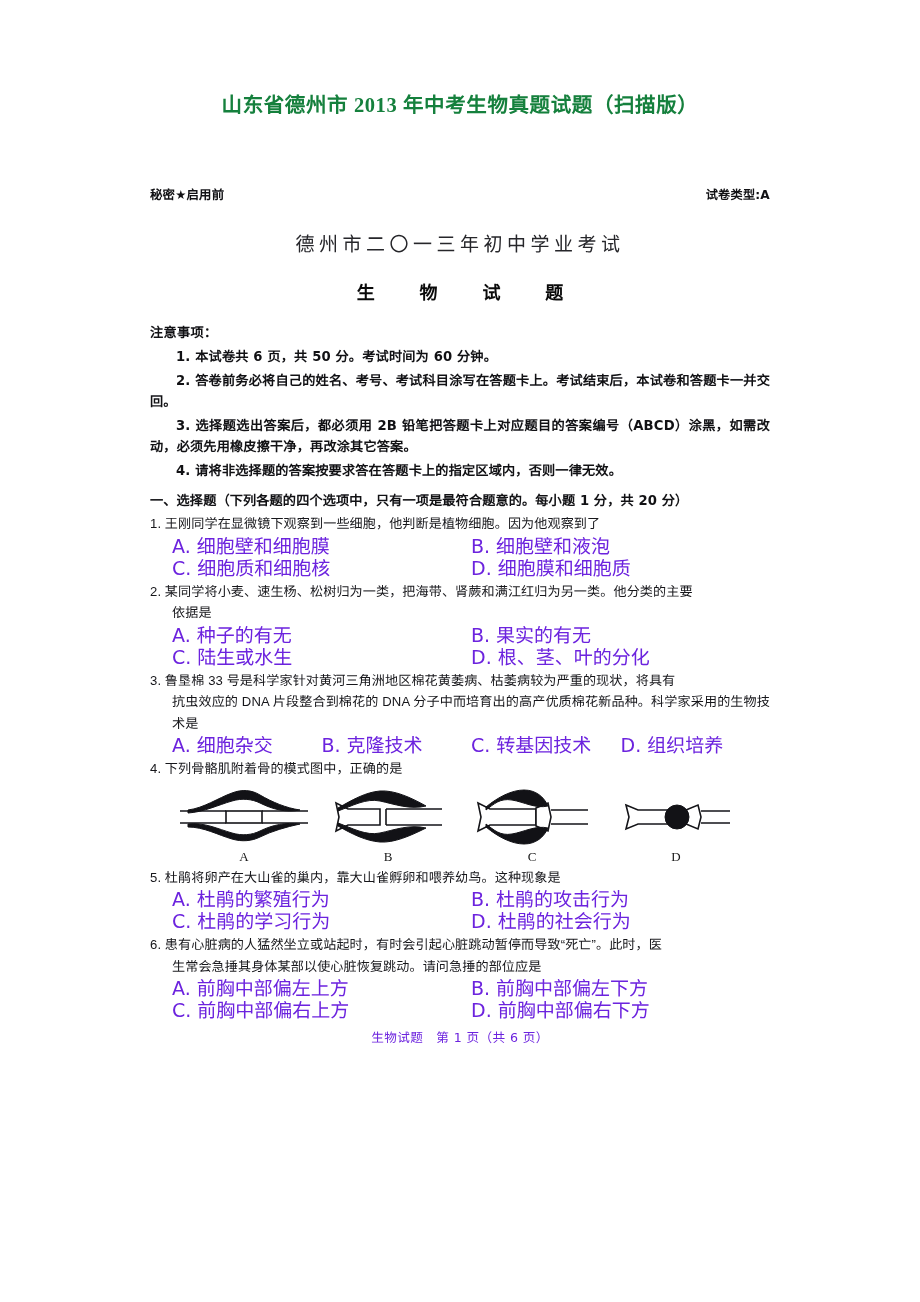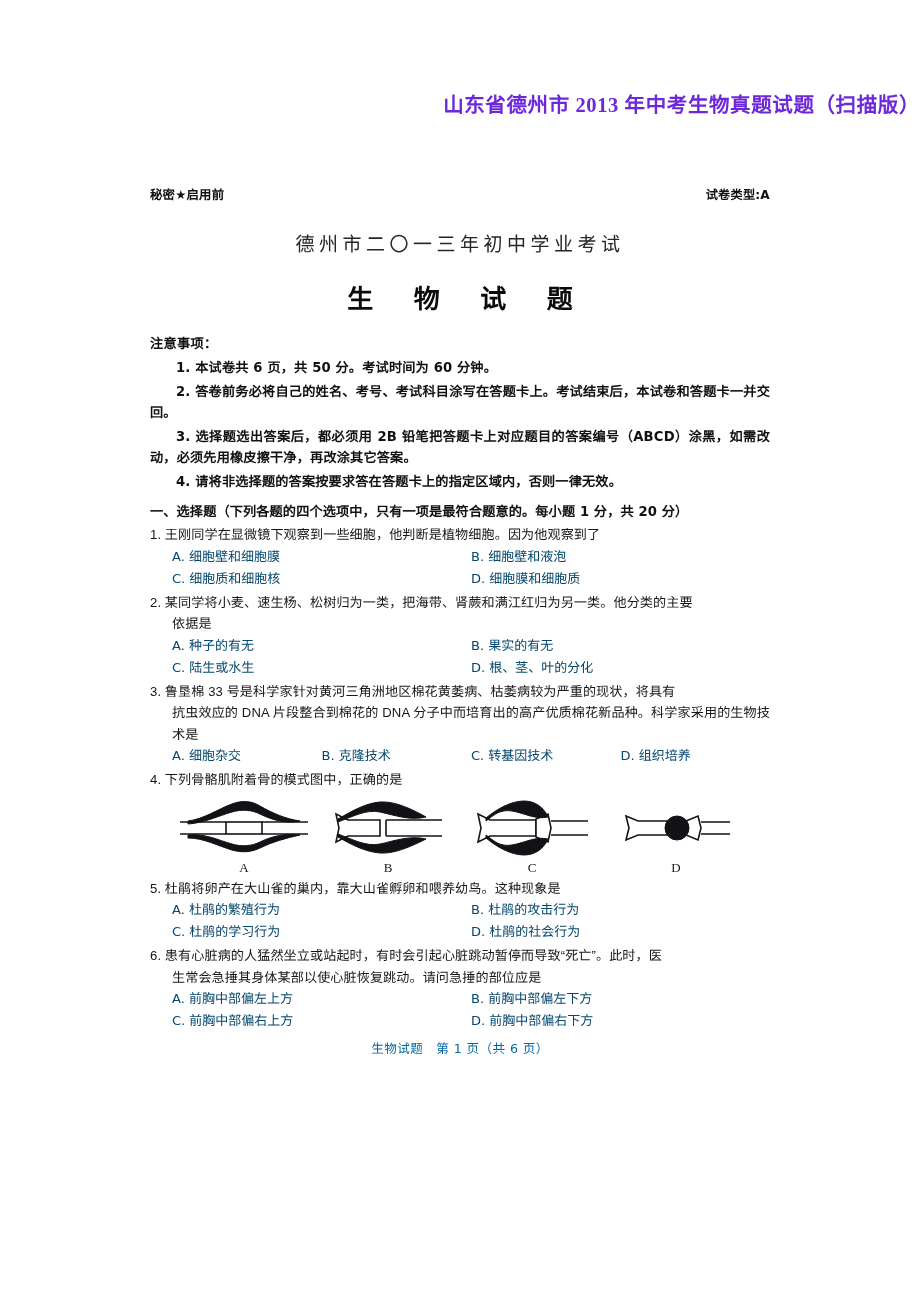--- a/index.html
+++ b/index.html
@@ -16,22 +16,22 @@
     color: #121212;
     overflow: hidden;
   }
 
   
   .doc-title {
     position: absolute;
     top: 88px;
     left: 0;
     width: 920px;
-    text-align: right;
-    color: #6d28d9;
+    text-align: center;
+    color: #15803d;
     font-family: "Liberation Serif", "DejaVu Serif", serif;
     font-weight: bold;
     font-size: 20.5px;
     letter-spacing: 0.6px;
     white-space: nowrap;
   }
 
   
   .scan {
     position: absolute;
@@ -61,23 +61,23 @@
     font-size: 19px;
     letter-spacing: 4.5px;
     color: #2b2b2f;
     margin: 12px 0 22px 0;
     white-space: nowrap;
     transform: scaleY(1.03);
   }
 
   .subject-title {
     text-align: center;
-    font-family: Liberation Serif, serif;
-    font-weight: bold;
-    font-size: 26px;
+    font-family: Liberation Mono, monospace;
+    font-weight: bold;
+    font-size: 18px;
     letter-spacing: 17px;
     padding-left: 17px;
     margin: 2px 0 18px 0;
     color: #111;
   }
 
   .notice-head {
     font-family: "DejaVu Sans", "Liberation Sans", sans-serif;
     font-weight: bold;
     font-size: 13.2px;
@@ -115,23 +115,23 @@
   }
   .q-stem .cont { display: block; padding-left: 22px; }
 
   .opts {
     display: flex;
     flex-wrap: wrap;
     padding-left: 22px;
   }
   .opts .opt {
     font-family: "DejaVu Sans", "Liberation Sans", sans-serif;
-    font-size: 13px;
+    font-size: 19px;
     line-height: 22px;
-    color: #0c4a6e;
+    color: #6d28d9;
     box-sizing: border-box;
   }
   
   .opts.two .opt { width: 50%; }
   
   .opts.four .opt { width: 25%; }
 
   
   .fig-row {
     display: flex;
@@ -147,21 +147,21 @@
     color: #222;
   }
   .fig-cell svg { display: block; margin: 0 auto; }
 
   .page-footer {
     text-align: center;
     font-family: "DejaVu Sans", "Liberation Sans", sans-serif;
     font-size: 12.6px;
     letter-spacing: 0.4px;
     margin-top: 6px;
-    color: #0369a1;
+    color: #6d28d9;
   }
 </style>
 </head>
 <body>
 
 <div class="doc-title">山东省德州市 2013 年中考生物真题试题（扫描版）</div>
 
 <div class="scan">
 
   <div class="scan-row">

